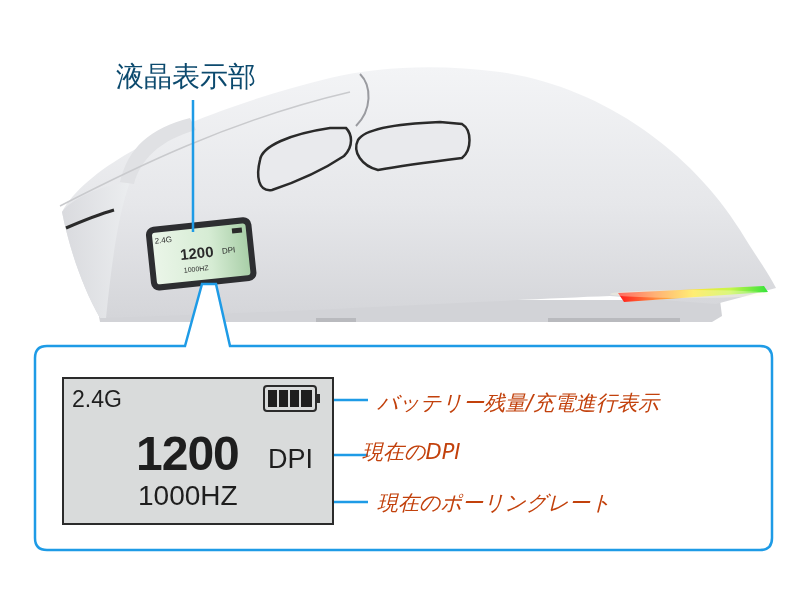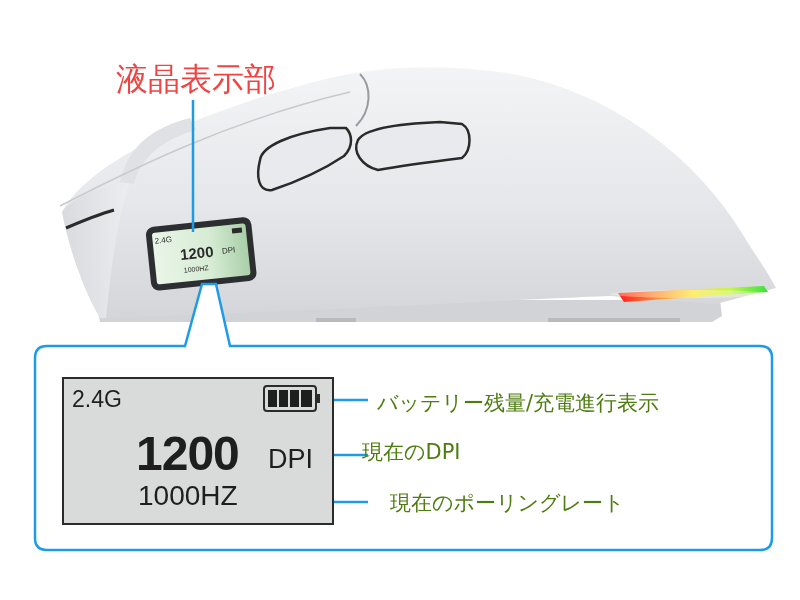--- a/index.html
+++ b/index.html
@@ -4,46 +4,47 @@
 <style>
   html, body { margin: 0; padding: 0; }
   body {
     width: 800px; height: 600px; background: #ffffff;
     position: relative; overflow: hidden;
     font-family: "DejaVu Sans", "Liberation Sans", sans-serif;
     color: #1a1a1a;
   }
   .abs { position: absolute; }
   #top-label {
-    left: 116px; top: 58px; font-size: 32px; letter-spacing: 0px;
-    color: #ef4444; white-space: nowrap;
+    left: 116px; top: 58px; font-size: 28px; letter-spacing: 0px;
+    color: #0c4a6e; white-space: nowrap;
   }
   svg#scene { position: absolute; left: 0; top: 0; }
   .lcd-small-text { position: absolute; font-family: "Liberation Sans", sans-serif; color: #2a2a2a; white-space: nowrap; }
 
   
   #lcd-panel {
     left: 62px; top: 377px; width: 272px; height: 148px;
     background: #d9dbdb; border: 2px solid #2b2b2b; box-sizing: border-box;
   }
   .lcd-text { position: absolute; font-family: "Liberation Sans", sans-serif; color: #1e1e1e; white-space: nowrap; line-height: 1; }
   #lcd-band-label { left: 72px; top: 388px; font-size: 23px; }
   #lcd-dpi-value { left: 136px; top: 430px; font-size: 48px; font-weight: bold; letter-spacing: -1px; }
   #lcd-dpi-unit { left: 268px; top: 446px; font-size: 27px; }
   #lcd-rate { left: 138px; top: 482px; font-size: 28px; }
 
   .battery-icon { position: absolute; left: 263px; top: 385px; width: 58px; height: 27px; }
 
   .annot {
-    position: absolute; font-size: 21px; color: #4d7c0f; white-space: nowrap; line-height: 1;
+    position: absolute; font-size: 21px; color: #c2410c; white-space: nowrap; line-height: 1;
     font-family: "DejaVu Sans", sans-serif;
+    font-style: italic;
   }
   #annot-battery { left: 377px; top: 393px; }
   #annot-dpi { left: 362px; top: 442px; }
-  #annot-rate { left: 390px; top: 493px; }
+  #annot-rate { left: 377px; top: 493px; }
 </style>
 </head>
 <body>
 
 <svg id="scene" width="800" height="600" viewBox="0 0 800 600">
   <defs>
     <linearGradient id="bodyGrad" x1="0" y1="0" x2="0" y2="1">
       <stop offset="0" stop-color="#f3f4f6"></stop>
       <stop offset="0.55" stop-color="#e6e7ea"></stop>
       <stop offset="1" stop-color="#d4d5d9"></stop>

